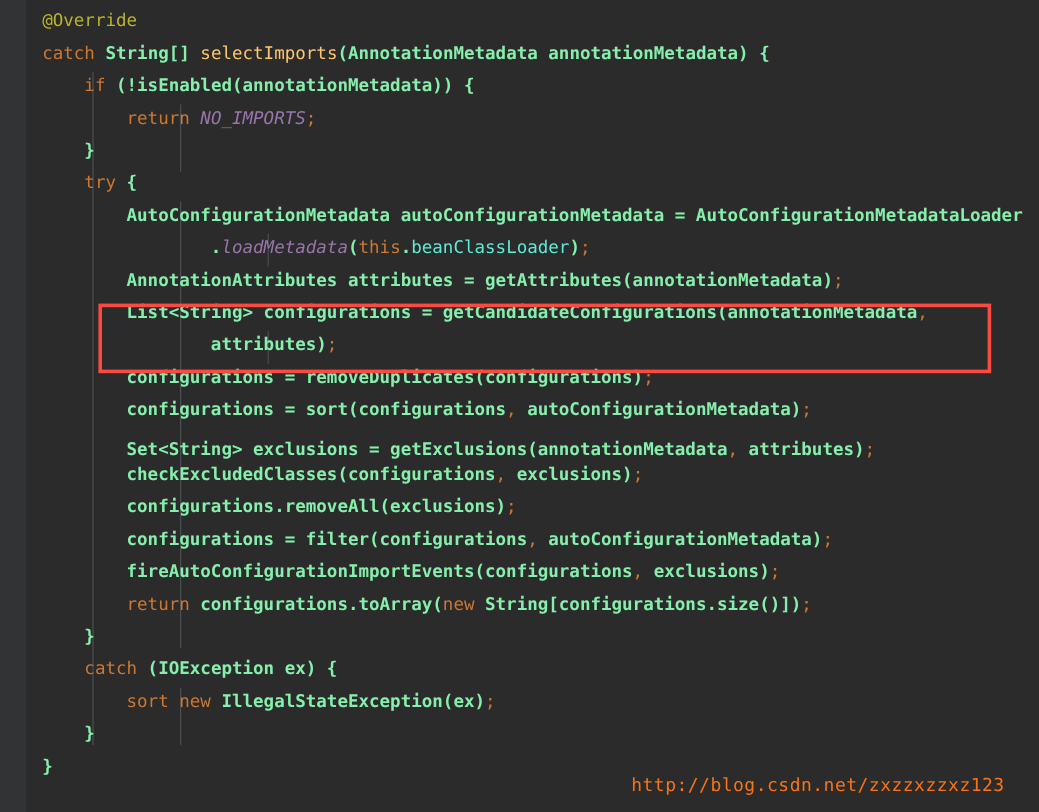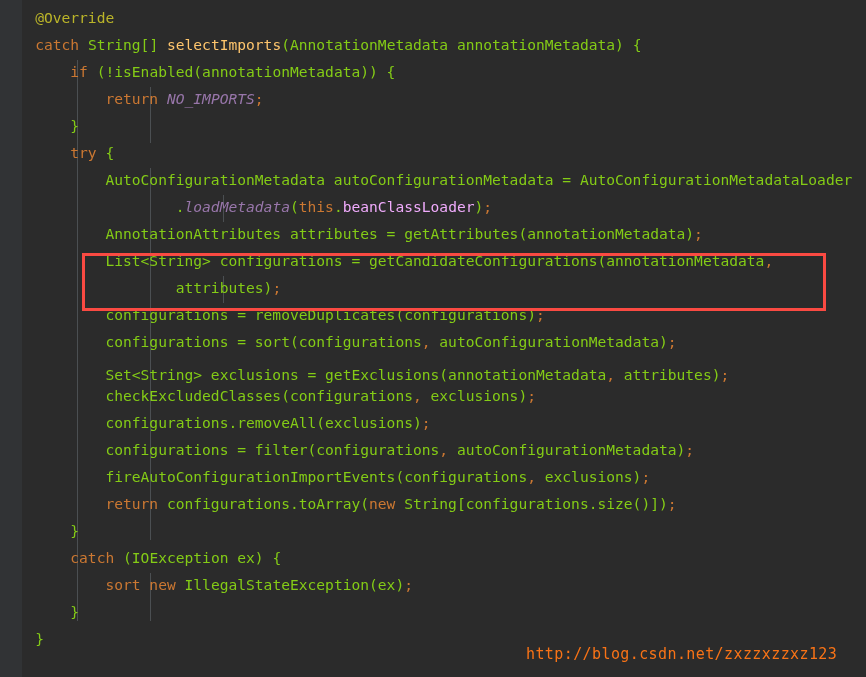--- a/index.html
+++ b/index.html
@@ -55,23 +55,23 @@
   
   .indent-guide {
     position: absolute;
     width: 1px;
     background: #4b4f52;
   }
 
   
   .t-anno   { color: #bbb529; }
   .t-kw     { color: #cc7832; }
-  .t-id     { color: #84cc16; }
+  .t-id     { color: #86efac; font-weight: bold; }
   .t-meth   { color: #ffc66d; }
-  .t-field  { color: #f0abfc; }
+  .t-field  { color: #5eead4; }
   .t-const  { color: #9876aa; font-style: italic; }
   .t-punct  { color: #cc7832; }
   .t-plain  { color: #a9b7c6; }
 
   
   #highlight-box {
     position: absolute;
     border: 3px solid #fa4a42;
     box-sizing: border-box;
     background: transparent;

